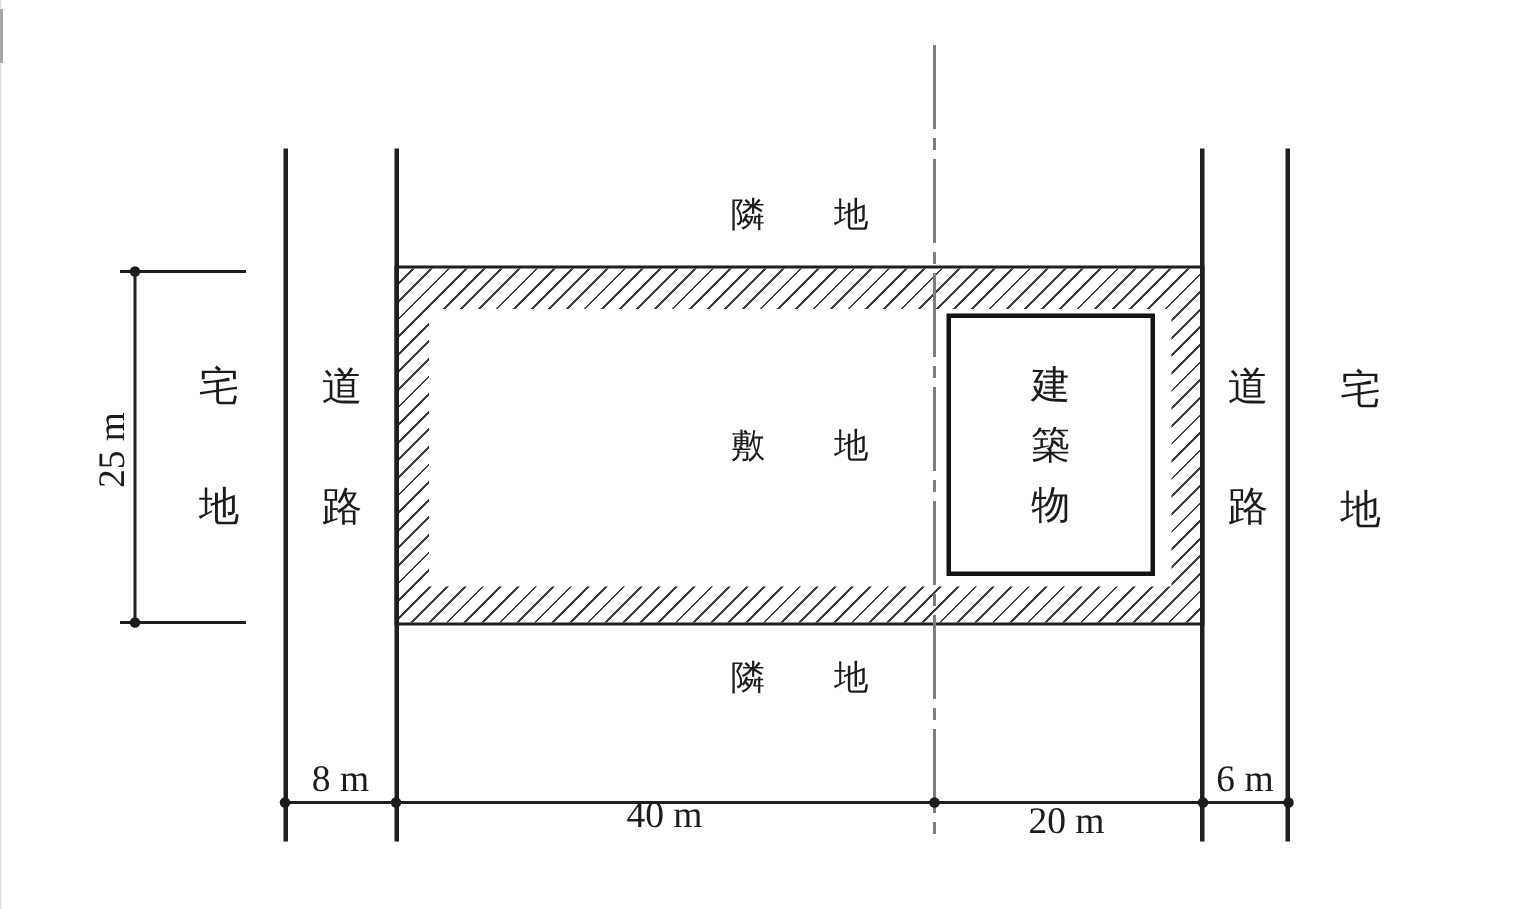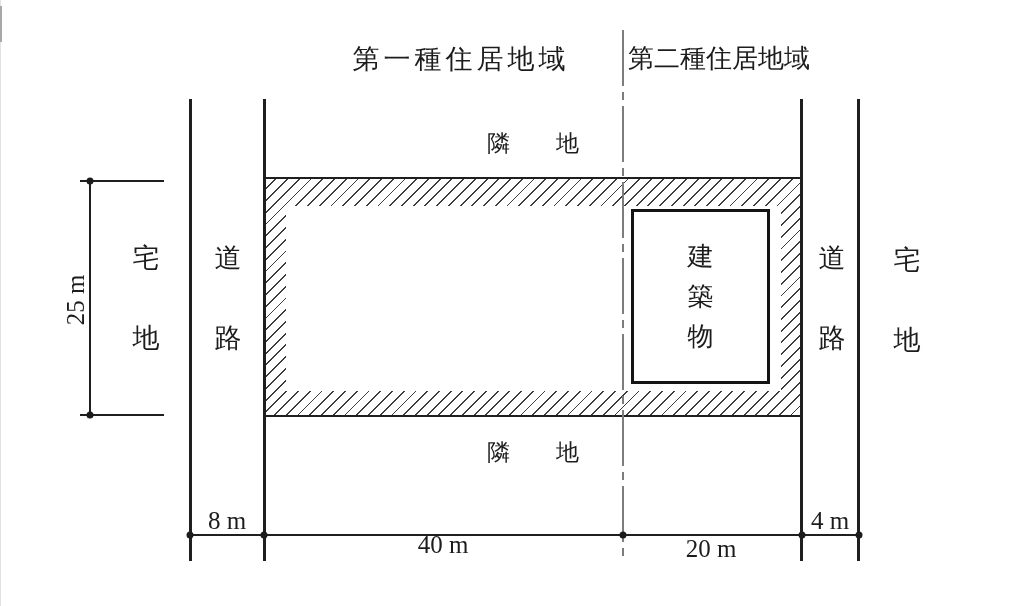--- a/index.html
+++ b/index.html
@@ -67,24 +67,23 @@
   <div class="vline" style="left:262.5px;top:99px;height:462px;z-index:5;"></div>
   <div class="vline" style="left:800px;top:99px;height:462px;z-index:5;"></div>
   <div class="vline" style="left:857px;top:99px;height:462px;z-index:5;"></div>
 
   <div class="building">
     <span>建</span>
     <span>築</span>
     <span>物</span>
   </div>
 
-  <div class="lbl zone-lbl" style="left:461px;top:59px;letter-spacing:4px;">第一種住居地域</div>
-  <div class="lbl zone-lbl" style="left:719px;top:58px;font-size:26px;">第二種住居地域</div>
 
   <div class="lbl" style="left:533px;top:143px;">隣　　地</div>
+  <div class="lbl" style="left:533px;top:297px;">敷　　地</div>
   <div class="lbl" style="left:533px;top:452px;">隣　　地</div>
 
   <div class="vstack" style="left:146px;top:298px;">
     <span>宅</span>
     <span>地</span>
   </div>
   <div class="vstack" style="left:228px;top:298px;">
     <span>道</span>
     <span>路</span>
   </div>
@@ -107,15 +106,15 @@
   <div class="thinline" style="left:188px;top:534px;width:672px;height:2px;z-index:5;"></div>
   <div class="dot" style="left:189.5px;top:535px;"></div>
   <div class="dot" style="left:263.5px;top:535px;"></div>
   <div class="dot" style="left:622.5px;top:535px;"></div>
   <div class="dot" style="left:801.5px;top:535px;"></div>
   <div class="dot" style="left:858.5px;top:535px;"></div>
 
   <div class="lbl dim-lbl" style="left:227px;top:520px;text-align:center;">8 m</div>
   <div class="lbl dim-lbl" style="left:443px;top:544px;font-family:Liberation Serif, serif;">40 m</div>
   <div class="lbl dim-lbl" style="left:711px;top:548px;">20 m</div>
-  <div class="lbl dim-lbl" style="left:830px;top:520px;">4 m</div>
+  <div class="lbl dim-lbl" style="left:830px;top:520px;">6 m</div>
 
 </div>
 
 </body></html>

